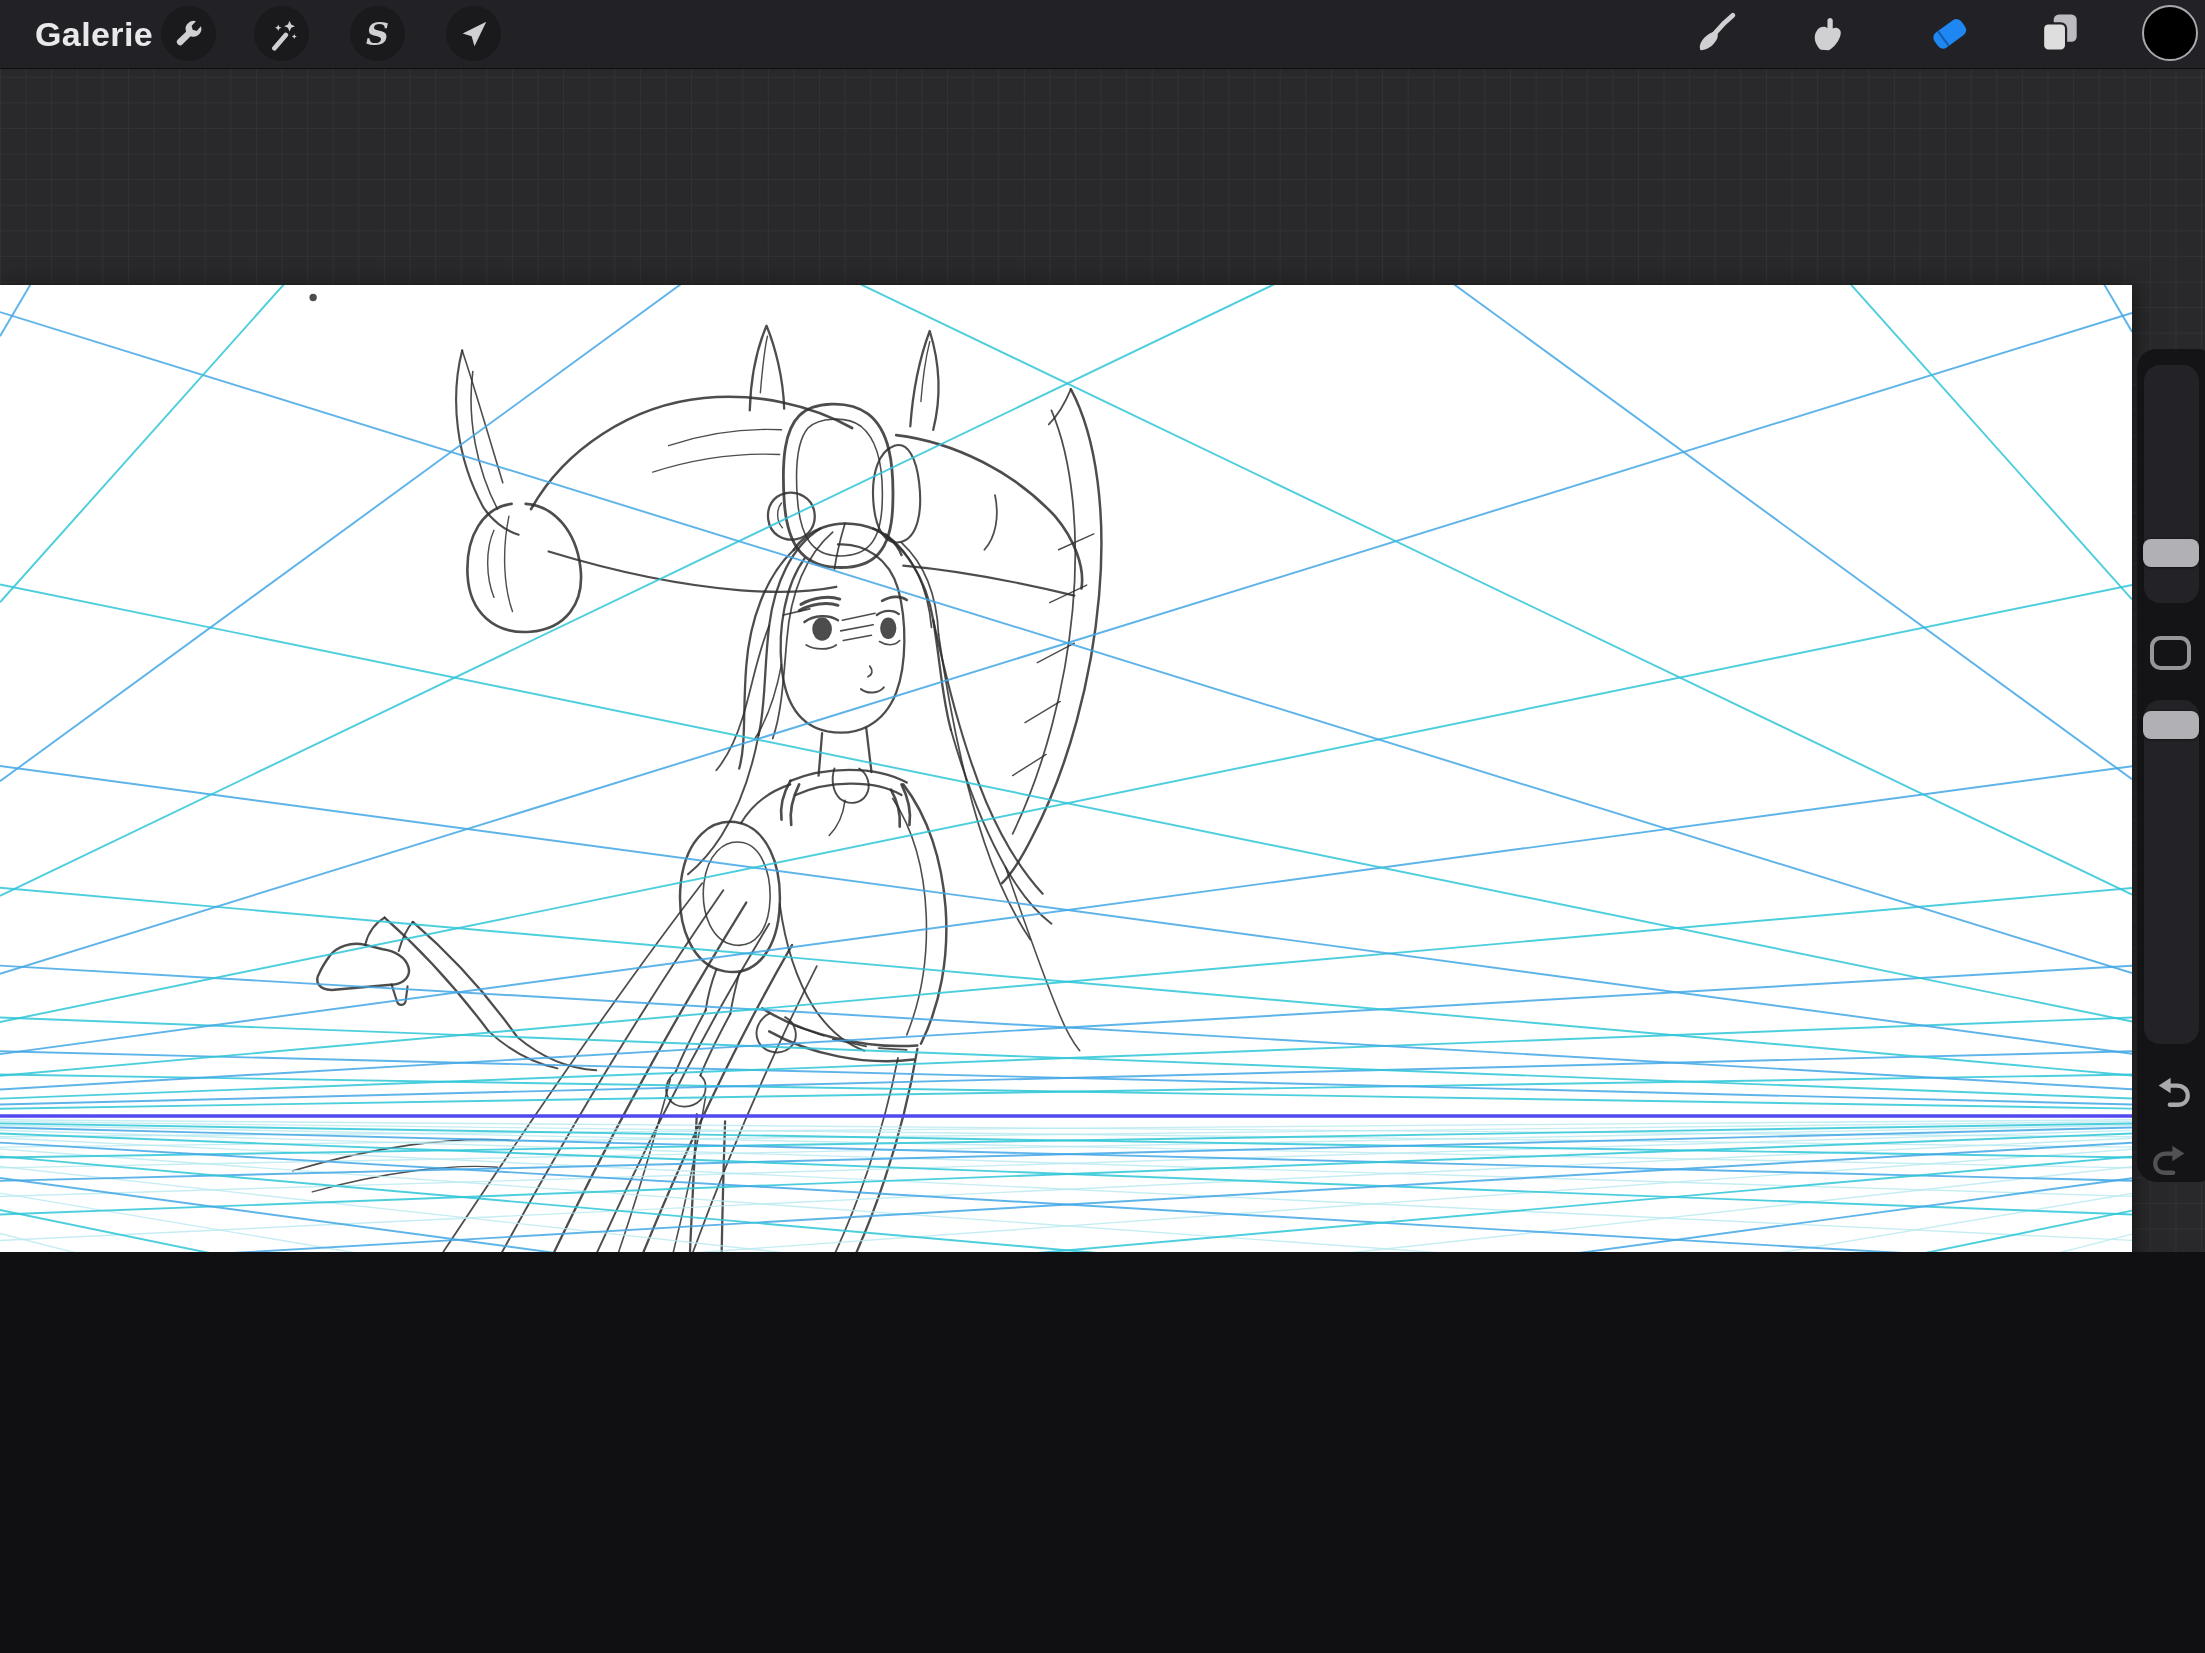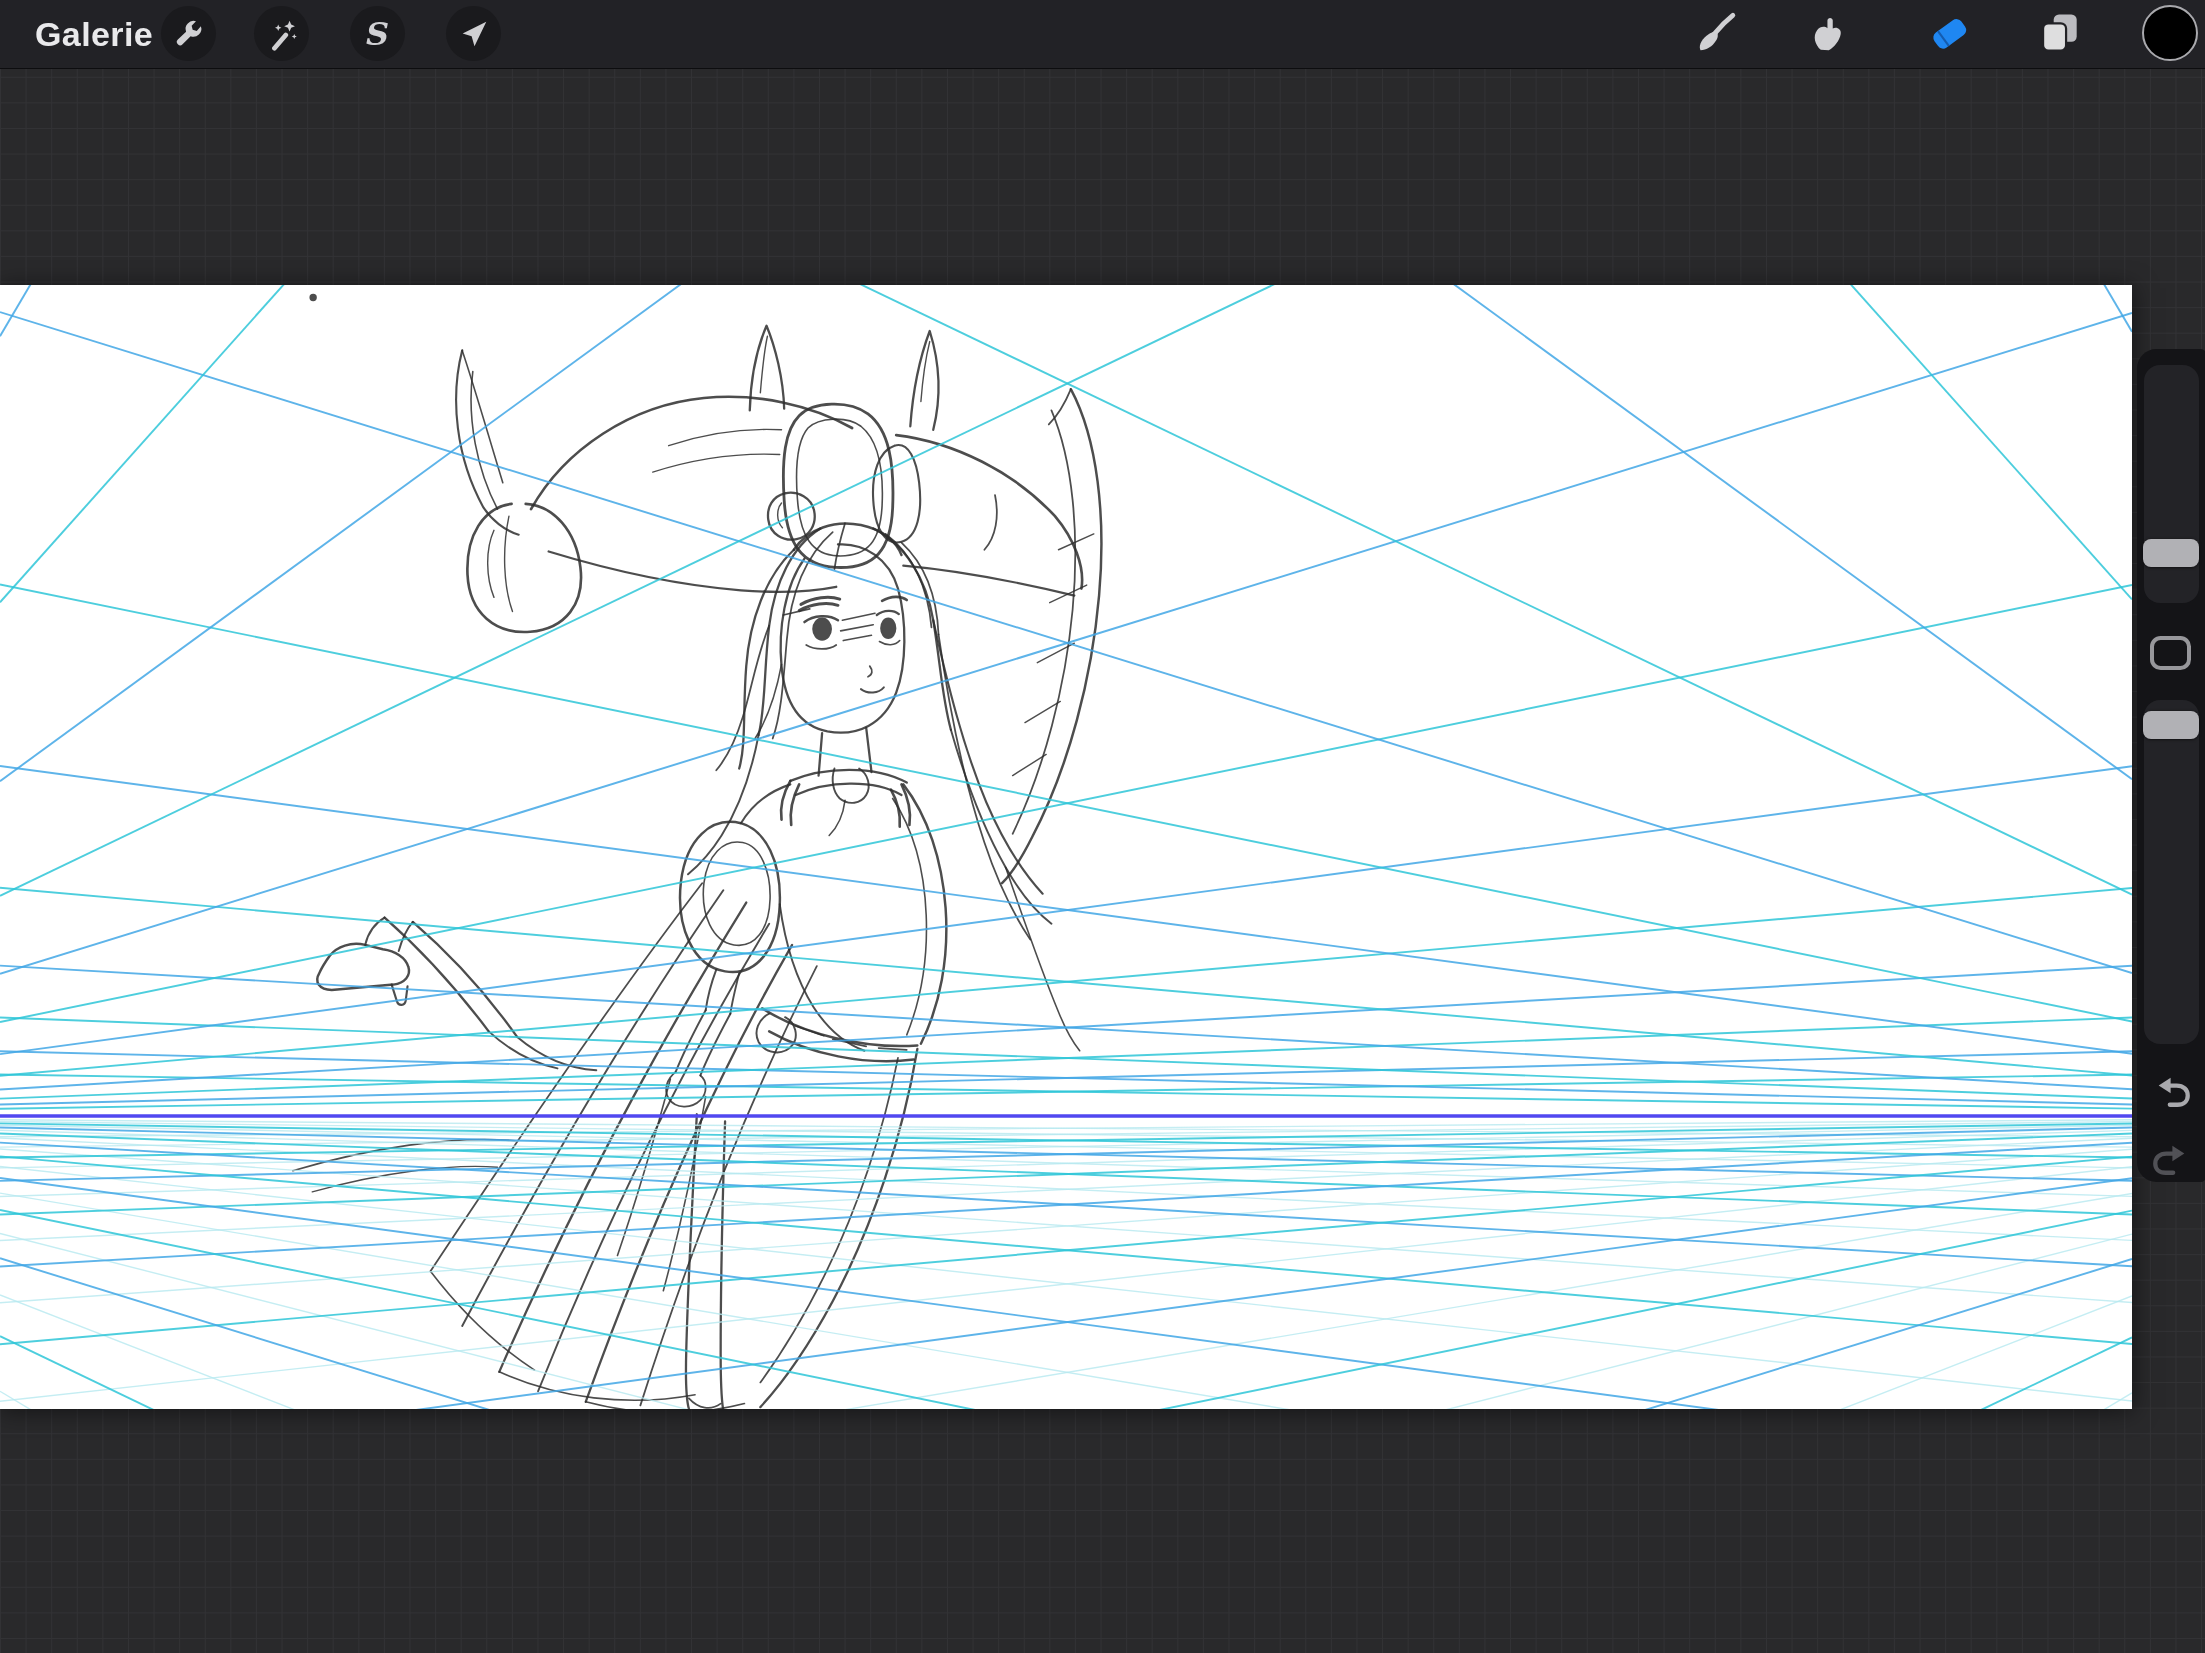--- a/index.html
+++ b/index.html
@@ -1,16 +1,16 @@
 <!DOCTYPE html>
 <html style="font-size:14px"><head>
 <meta charset="utf-8">
 <style>
   html,body{margin:0;padding:0;background:#101012;}
-  .page{position:relative;width:2206px;height:1653px;overflow:hidden;
+  .page{position:relative;width:2206px;height:1252px;overflow:hidden;
         font-family:"Liberation Sans",sans-serif;}
   
   .workspace{position:absolute;inset:0;background-color:#29292b;
     background-image:linear-gradient(to right,#323235 0.9px,transparent 0.9px),
                      linear-gradient(to bottom,#323235 0.9px,transparent 0.9px);
     background-size:25.6px 25.6px;}
   
   .toolbar{position:absolute;left:0;top:0;width:2206px;height:68px;
     background:#222226;border-bottom:0.9px solid #0d0d0f;z-index:30;}
   .gallery-label{position:absolute;left:35px;top:0;height:68px;line-height:68px;

